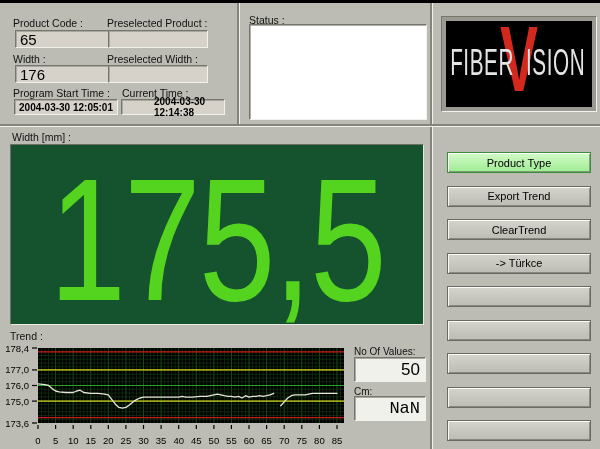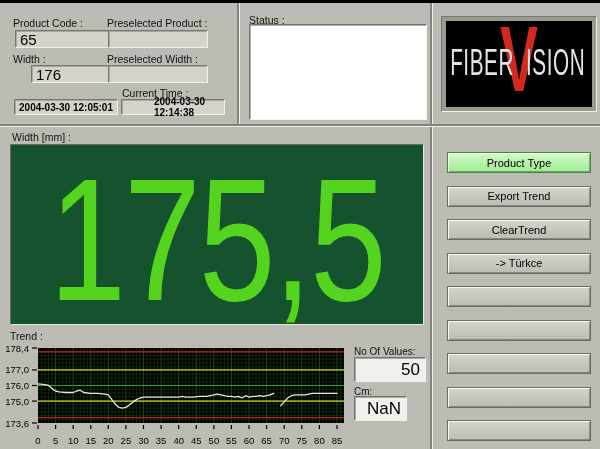--- a/index.html
+++ b/index.html
@@ -106,25 +106,26 @@
 <div class="abs hgroove" style="left:0; top:124px; width:600px;"></div>
 
 <div class="abs" style="left:0; top:3px; width:237px; height:121px;">
   <span class="abs lbl" style="left:13px; top:14px;">Product Code :</span>
   <div class="abs field" style="left:15px; top:27px; width:100px; height:18px;">65</div>
 
   <span class="abs lbl" style="left:107px; top:14px;">Preselected Product :</span>
   <div class="abs field" style="left:108px; top:27px; width:100px; height:18px;"></div>
 
   <span class="abs lbl" style="left:13px; top:50px;">Width :</span>
-  <div class="abs field" style="left:31px; top:62px; width:100px; height:18px;">176</div>
+  <div class="abs field" style="left:15px; top:62px; width:100px; height:18px;">176</div>
 
   <span class="abs lbl" style="left:107px; top:50px;">Preselected Width :</span>
   <div class="abs field" style="left:108px; top:62px; width:100px; height:18px;"></div>
 
+  <span class="abs lbl" style="left:13px; top:84px;">Program Start Time :</span>
   <div class="abs field small" style="left:14px; top:96px; width:104px; height:16px;">2004-03-30 12:05:01</div>
 
   <span class="abs lbl" style="left:122px; top:84px;">Current Time :</span>
   <div class="abs field small" style="left:121px; top:96px; width:104px; height:16px;padding-left:32px;">2004-03-30 12:14:38</div>
 </div>
 
 <div class="abs" style="left:239px; top:3px; width:191px; height:97px;">
   <span class="abs lbl" style="left:10px; top:11px;">Status :</span>
   <div class="abs status-box" style="left:10px; top:21px; width:178px; height:96px; font-size:11px;"></div>
 </div>
@@ -301,21 +302,21 @@
     <line x1="314.4" y1="84" x2="314.4" y2="88" stroke="#000" stroke-width="1.2"></line>
     <text x="314.4" y="103" font-size="9.5" text-anchor="middle" fill="#000">80</text>
     <line x1="332.0" y1="84" x2="332.0" y2="88" stroke="#000" stroke-width="1.2"></line>
     <text x="332.0" y="103" font-size="9.5" text-anchor="middle" fill="#000">85</text>
   </svg>
 
 <span class="abs lbl" style="left:354px; top:346px; font-size:10px;">No Of Values:</span>
 <div class="abs field num" style="left:354px; top:357px; width:72px; height:25px;">50</div>
 
 <span class="abs lbl" style="left:354px; top:386px; font-size:10px;">Cm:</span>
-<div class="abs field num" style="left:354px; top:396px; width:53px; height:25px;">NaN</div>
+<div class="abs field num" style="left:354px; top:396px; width:72px; height:25px;font-family:Liberation Mono, monospace;">NaN</div>
 
 <div class="abs btn-col" style="left:447px; top:143px;">
   <div class="btn btn-green">Product Type</div>
   <div class="btn">Export Trend</div>
   <div class="btn">ClearTrend</div>
   <div class="btn">-&gt; Türkce</div>
   <div class="btn"></div>
   <div class="btn"></div>
   <div class="btn"></div>
   <div class="btn"></div>

